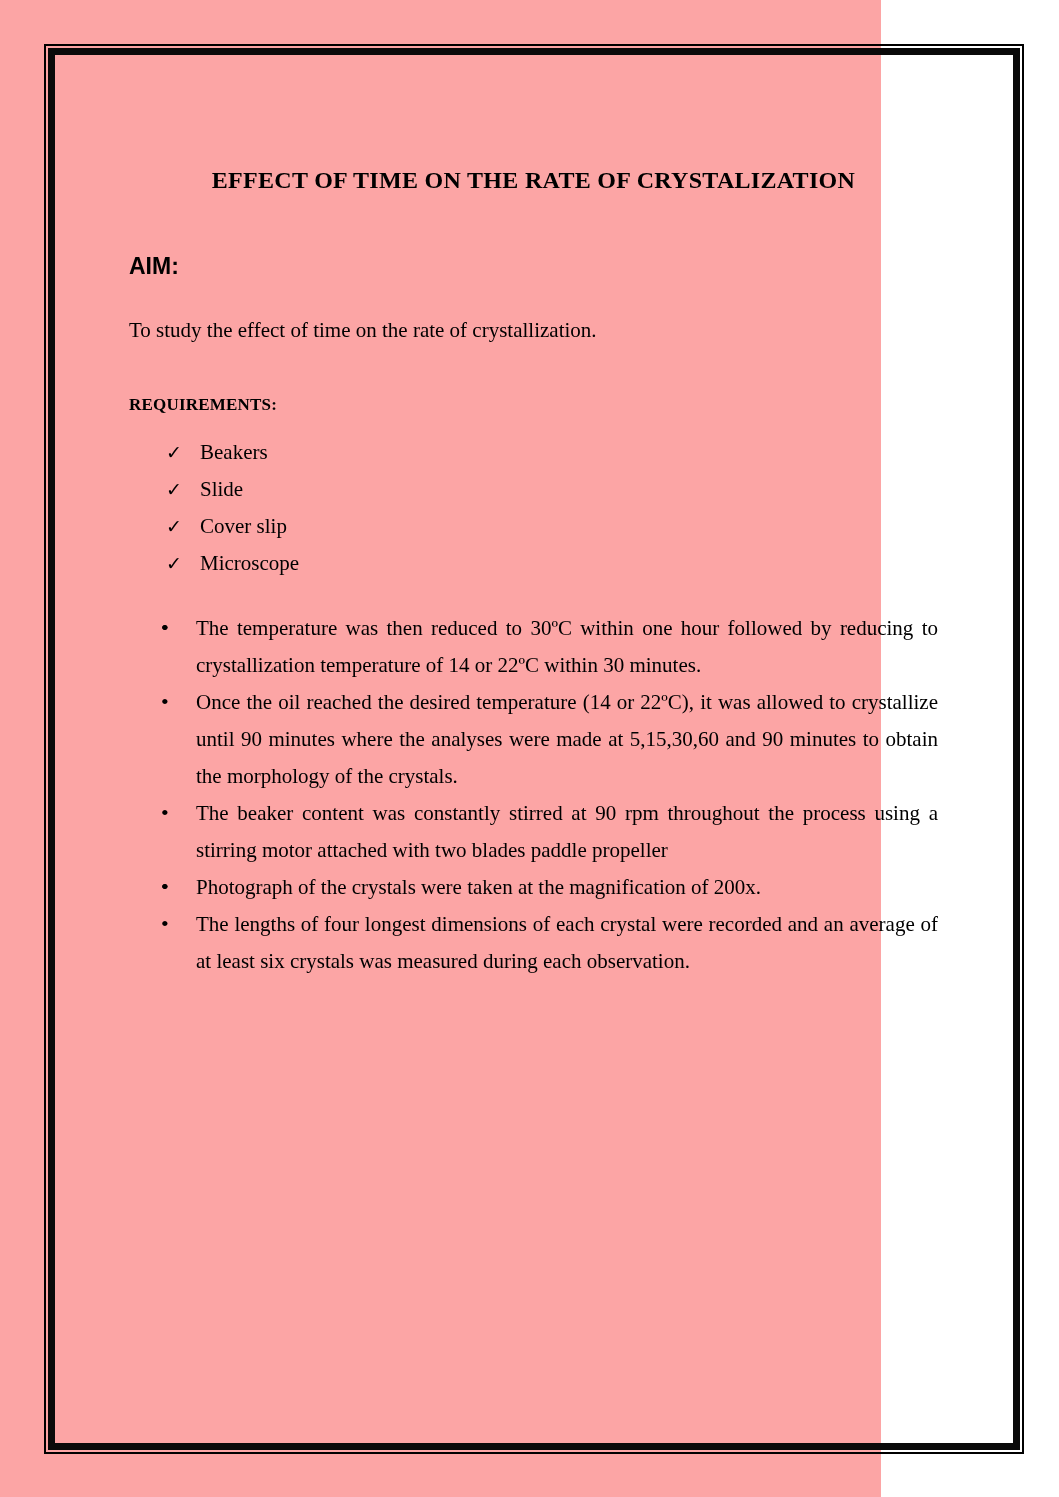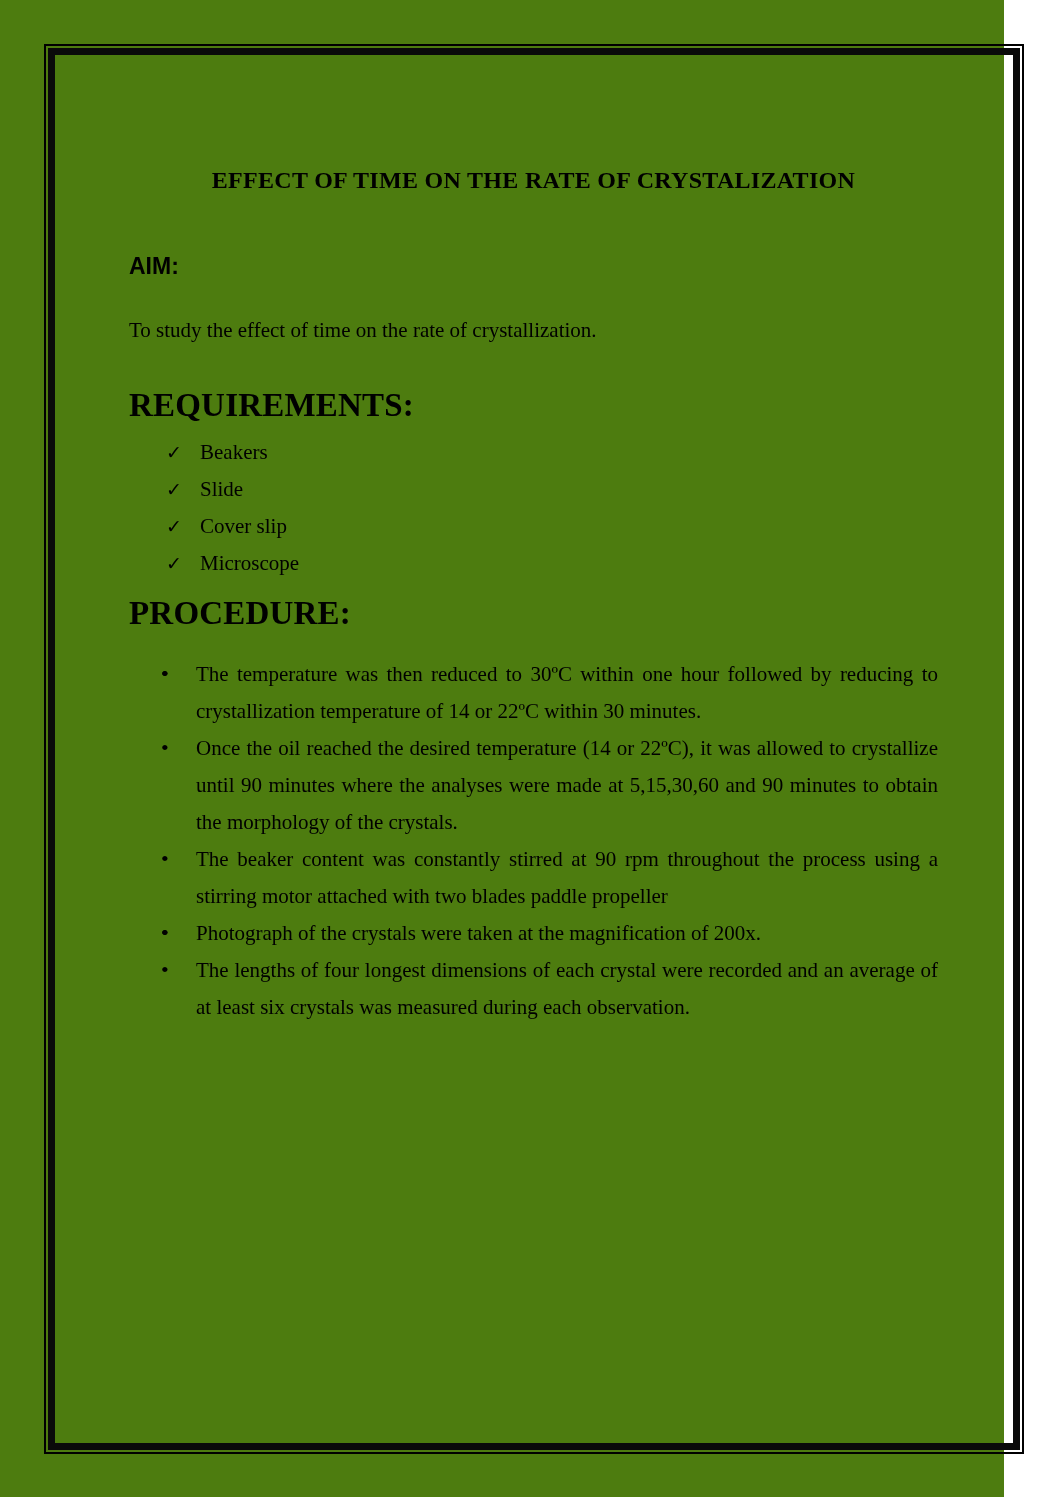--- a/index.html
+++ b/index.html
@@ -5,23 +5,23 @@
   html, body {
     margin: 0;
     padding: 0;
     width: 1059px;
     height: 1497px;
     background: #ffffff;
     overflow: hidden;
   }
   .page {
     position: relative;
-    width: 1004px;
+    width: 881px;
     height: 1497px;
-    background: #4d7c0f;
+    background: #fca5a5;
     color: #000000;
     font-family: "Liberation Serif", serif;
     text-decoration: underline;
   }
   
   .page-frame {
     position: absolute;
     left: 44px;
     top: 44px;
     width: 980px;
@@ -58,21 +58,21 @@
     line-height: 28px;
     font-weight: bold;
   }
   .aim-text {
     margin-top: 36px;
     font-size: 21px;
     line-height: 28px;
   }
   .section-heading {
     margin-top: 46px;
-    font-size: 33px;
+    font-size: 17px;
     line-height: 30px;
     font-weight: bold;
     letter-spacing: 0.2px;
   }
   .check-list {
     margin: 14px 0 0 0;
     padding: 0;
     list-style: none;
   }
   .check-item {
@@ -144,21 +144,20 @@
       <li class="check-item">
         <span class="check-icon">✓</span>
         <span>Cover slip</span>
       </li>
       <li class="check-item">
         <span class="check-icon">✓</span>
         <span>Microscope</span>
       </li>
     </ul>
 
-    <div class="section-heading procedure">PROCEDURE:</div>
 
     <ul class="bullet-list">
       <li class="bullet-item">
         <span class="bullet-icon">•</span>
       </li>
       <li class="bullet-item">
         <span class="bullet-icon">•</span>
         <span>The temperature was then reduced to 30ºC within one hour followed by reducing to crystallization temperature of 14 or 22ºC within 30 minutes.</span>
       </li>
       <li class="bullet-item">

